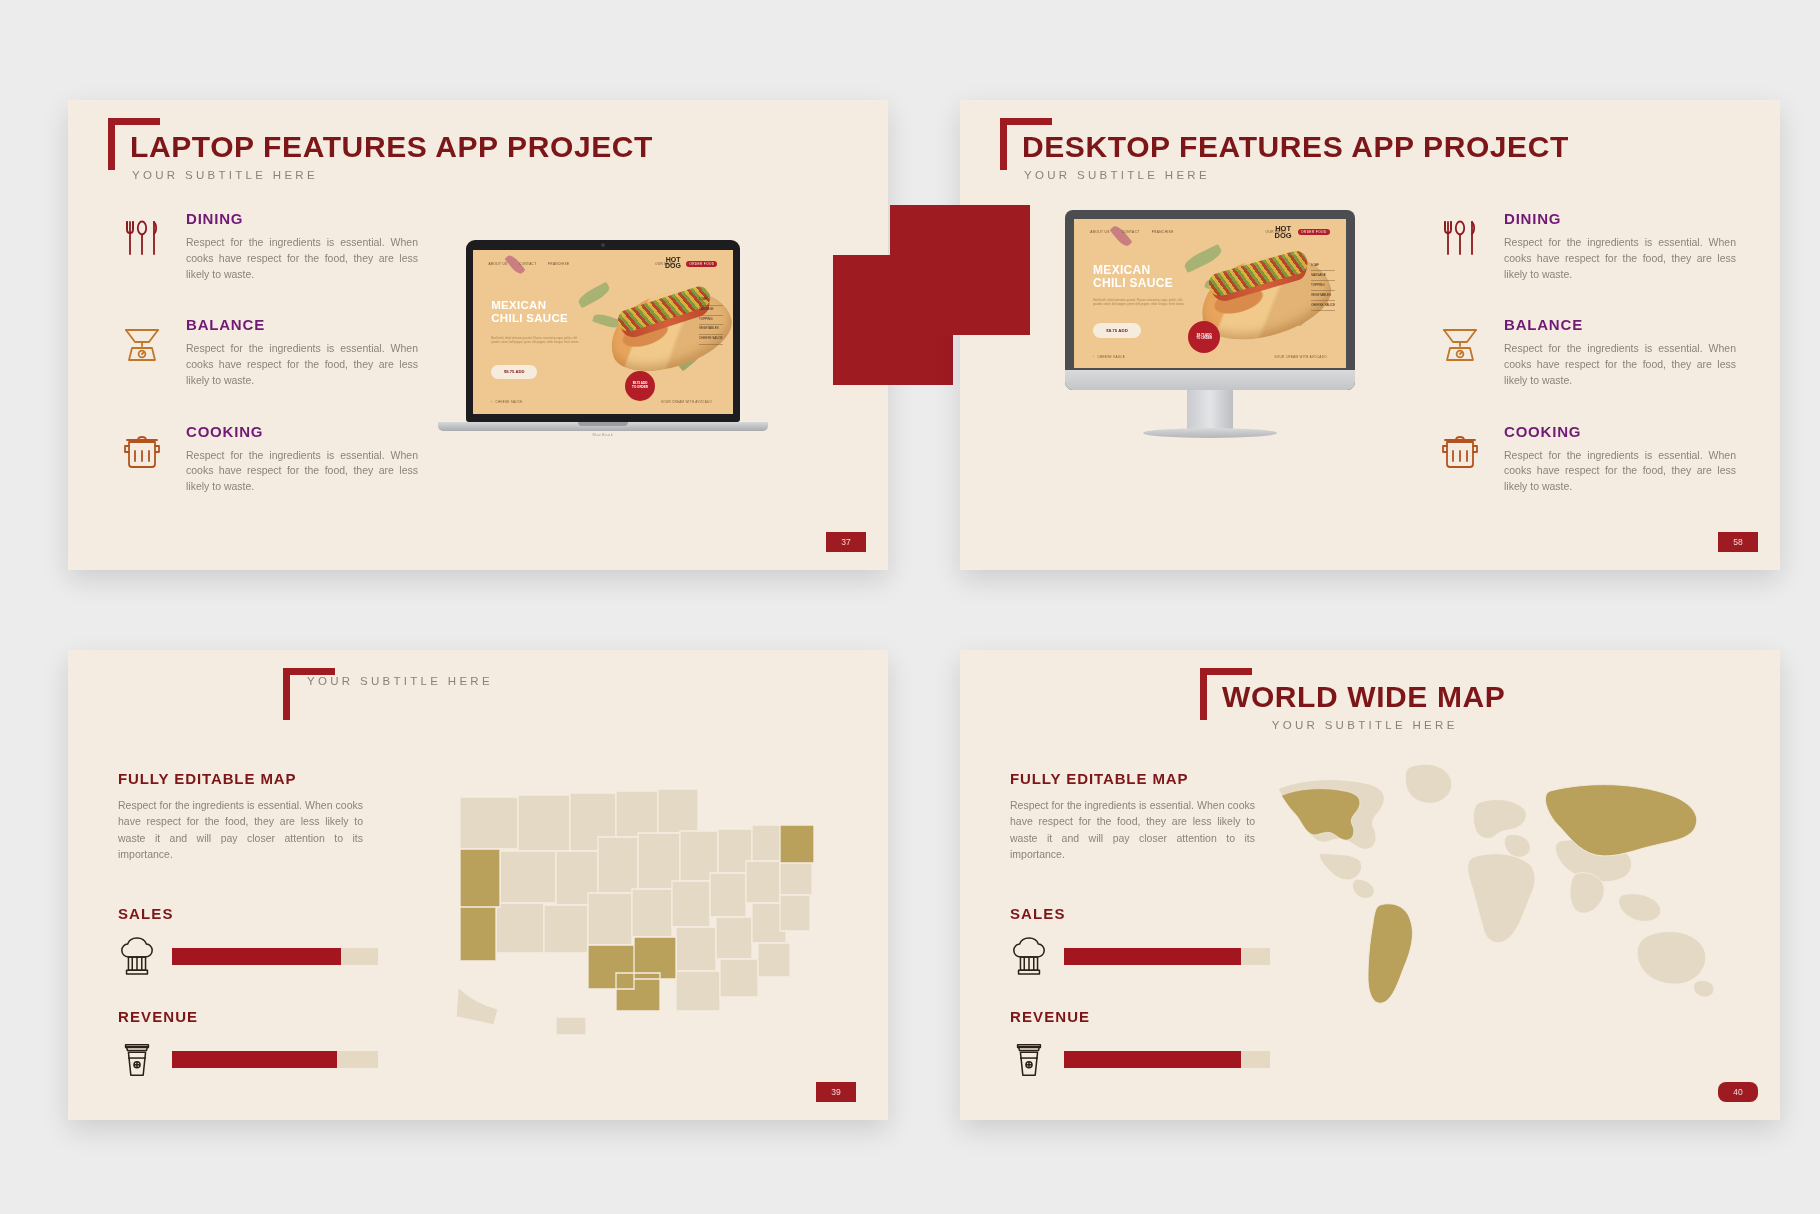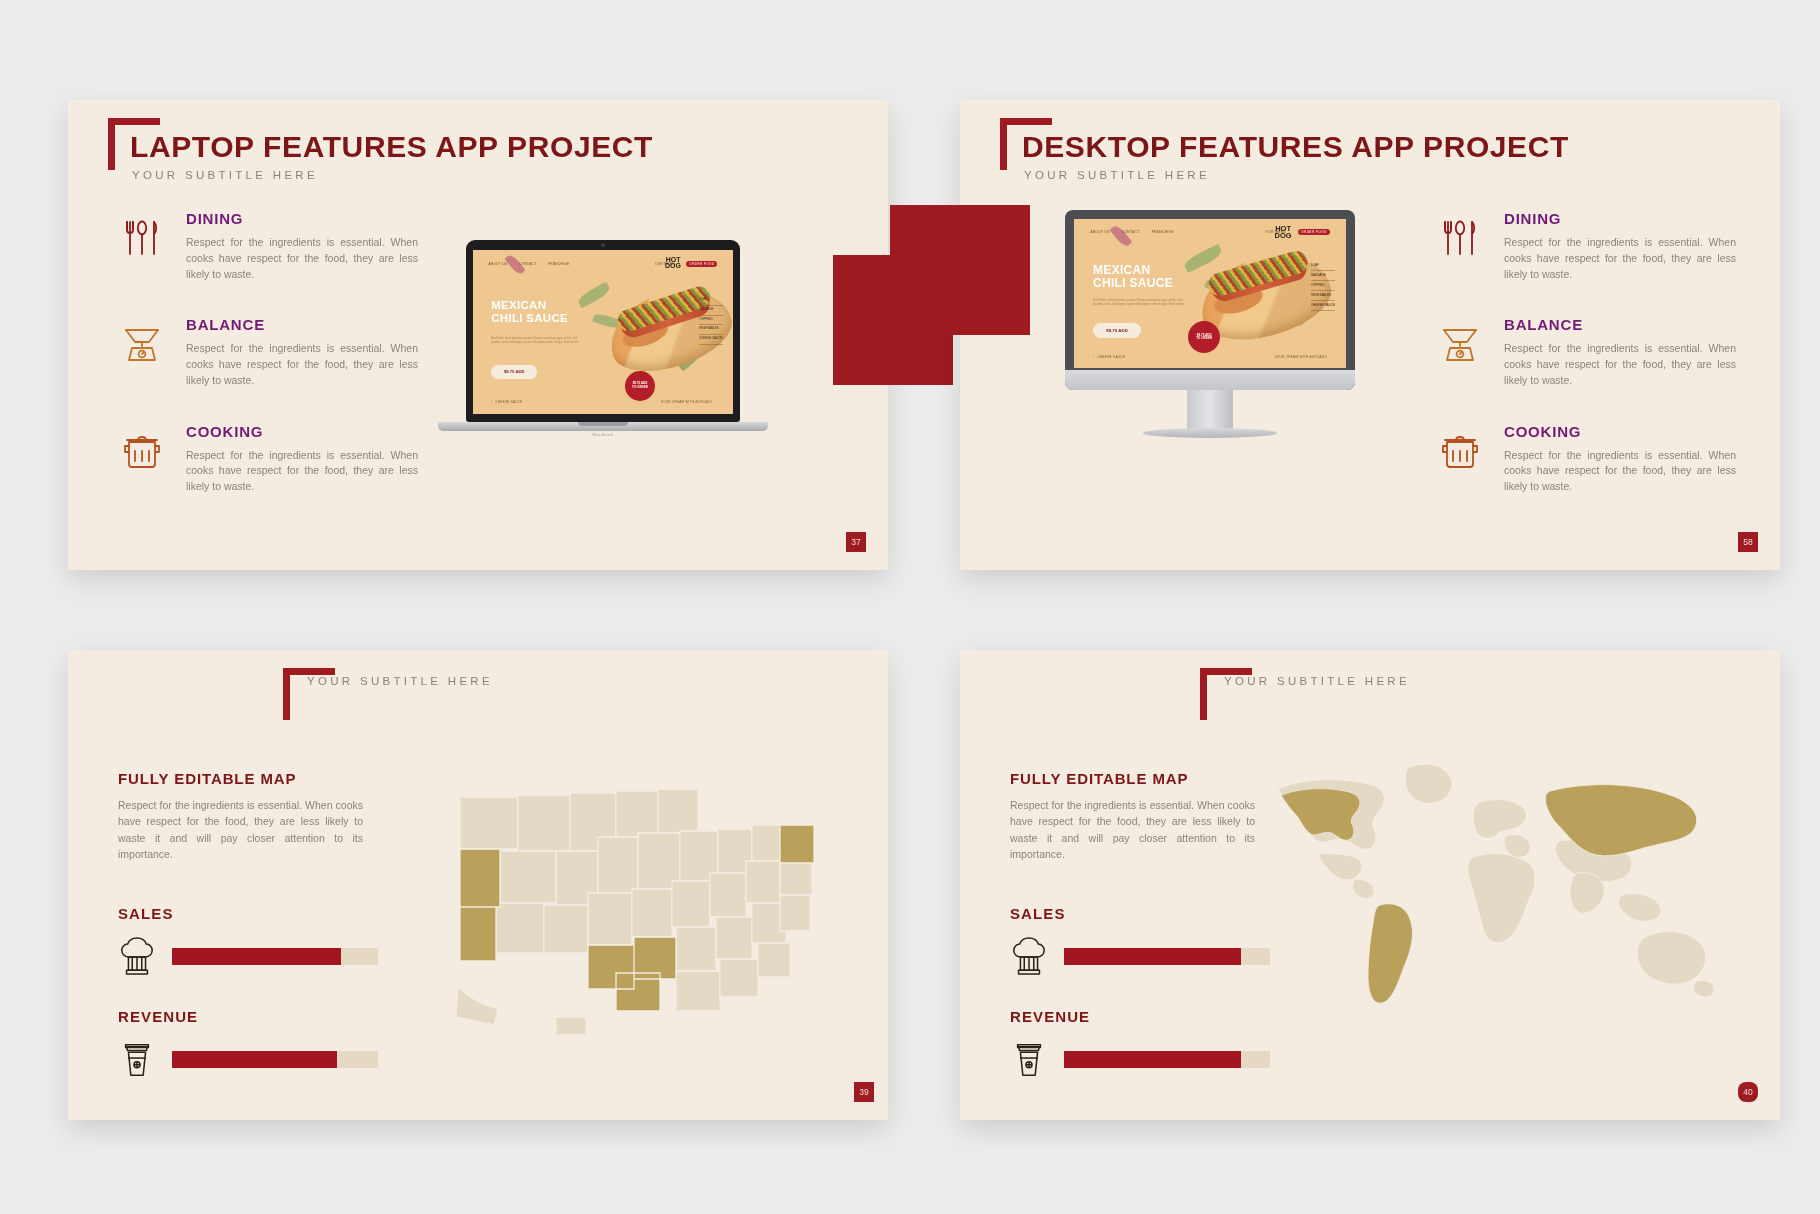--- a/index.html
+++ b/index.html
@@ -158,21 +158,21 @@
     font-size: 10.5px; line-height: 1.55; color: #8b837a;
     max-width: 245px; text-align: justify;
   }
   .map-head {
     font-size: 15px; font-weight: bold; letter-spacing: .9px;
     color: #7d1618; margin-bottom: 10px;
   }
 
   .page-badge {
     position: absolute;
-    width: 20px; height: 20px;
+    width: 40px; height: 20px;
     background: #9e1b22; color: #f3d7d7;
     font-size: 8.5px; display: flex;
     align-items: center; justify-content: center;
   }
 </style>
 </head>
 <body>
 
 <div class="canvas">
 
@@ -520,26 +520,27 @@
           <path d="M118 262h30v18h-30z"></path>
         </g>
         <g fill="#b9a15c" stroke="#f5ece1" stroke-width="1.3">
           <path d="M22 94h40v58H22zM22 152h36v54H22z"></path>
           <path d="M150 190h46v44h-46zM196 182h42v42h-42zM178 218h44v38h-44z"></path>
           <path d="M342 70h34v38h-34z"></path>
         </g>
       </svg>
     </div>
 
-    <div class="page-badge" style="right:14px; bottom:18px;margin-left:40px;">39</div>
+    <div class="page-badge" style="right:32px; bottom:18px;margin-left:40px;">39</div>
   </div>
 
   <div class="slide s4">
     <div class="title-wrap title-center" style="left:240px;">
       <div class="corner-mark"></div>
+      <div class="slide-title">WORLD WIDE MAP</div>
       <div class="slide-subtitle">YOUR SUBTITLE HERE</div>
     </div>
 
     <div style="position:absolute; left:50px; top:120px; width:260px;">
       <div class="map-head">FULLY EDITABLE MAP</div>
       <div class="map-desc">Respect for the ingredients is essential. When cooks have respect for the food, they are less likely to waste it and will pay closer attention to its importance.</div>
     </div>
 
     <div class="stats" style="left:50px; top:255px;">
       <div>

